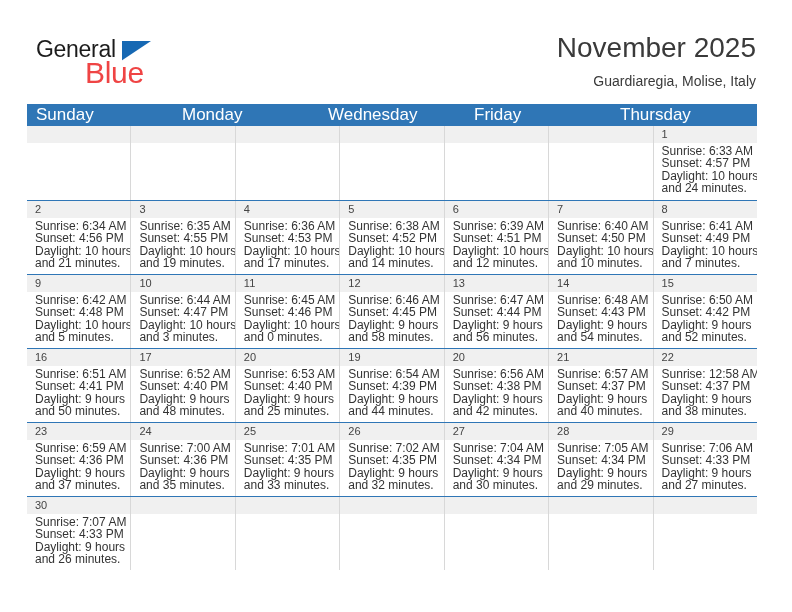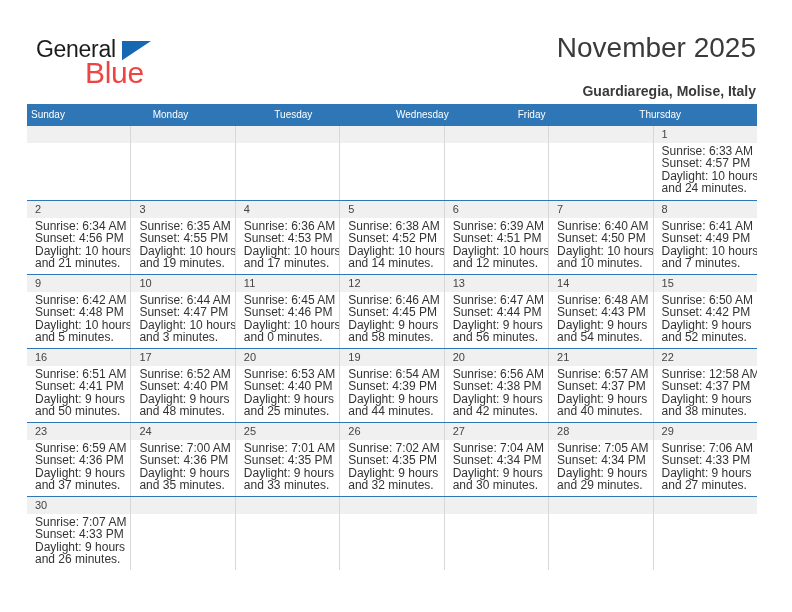--- a/index.html
+++ b/index.html
@@ -84,45 +84,45 @@
   .cal-title {
     font-size: 28px;
     font-weight: 400;
     color: #3a3a3a;
     line-height: 36px;
     white-space: nowrap;
     text-align: right;
   }
   .cal-subtitle {
     font-size: 14px;
-    font-weight: 700;
+    font-weight: 400;
     color: #3a3a3a;
     line-height: 22px;
-    margin-top: 14px;
+    margin-top: 4px;
     white-space: nowrap;
   }
 
   
   .calendar {
     position: absolute;
     left: 27px;
     top: 104px;
     width: 730px;
   }
   .weekdays {
     display: flex;
     background: #2f76b6;
     height: 22px;
   }
   .weekday {
     flex: 1 1 0;
     color: #ffffff;
-    font-size: 10px;
+    font-size: 17px;
     line-height: 22px;
-    padding-left: 4px;
+    padding-left: 9px;
     box-sizing: border-box;
     white-space: nowrap;
   }
   .week {
     display: flex;
     position: relative;
     border-top: 1px solid #2f76b6;
     height: 74px;
     box-sizing: border-box;
   }
@@ -189,21 +189,20 @@
       <div class="cal-title">November 2025</div>
       <div class="cal-subtitle">Guardiaregia, Molise, Italy</div>
     </div>
 
   </div>
 
   <div class="calendar">
     <div class="weekdays">
         <div class="weekday">Sunday</div>
         <div class="weekday">Monday</div>
-        <div class="weekday">Tuesday</div>
         <div class="weekday">Wednesday</div>
         <div class="weekday">Friday</div>
         <div class="weekday">Thursday</div>
       </div>
     <div id="weeks-host">
         <div class="week">
           <div class="daynum-band"></div>
           <div class="day empty">
             <div class="daynum"></div>
             <div class="info">

